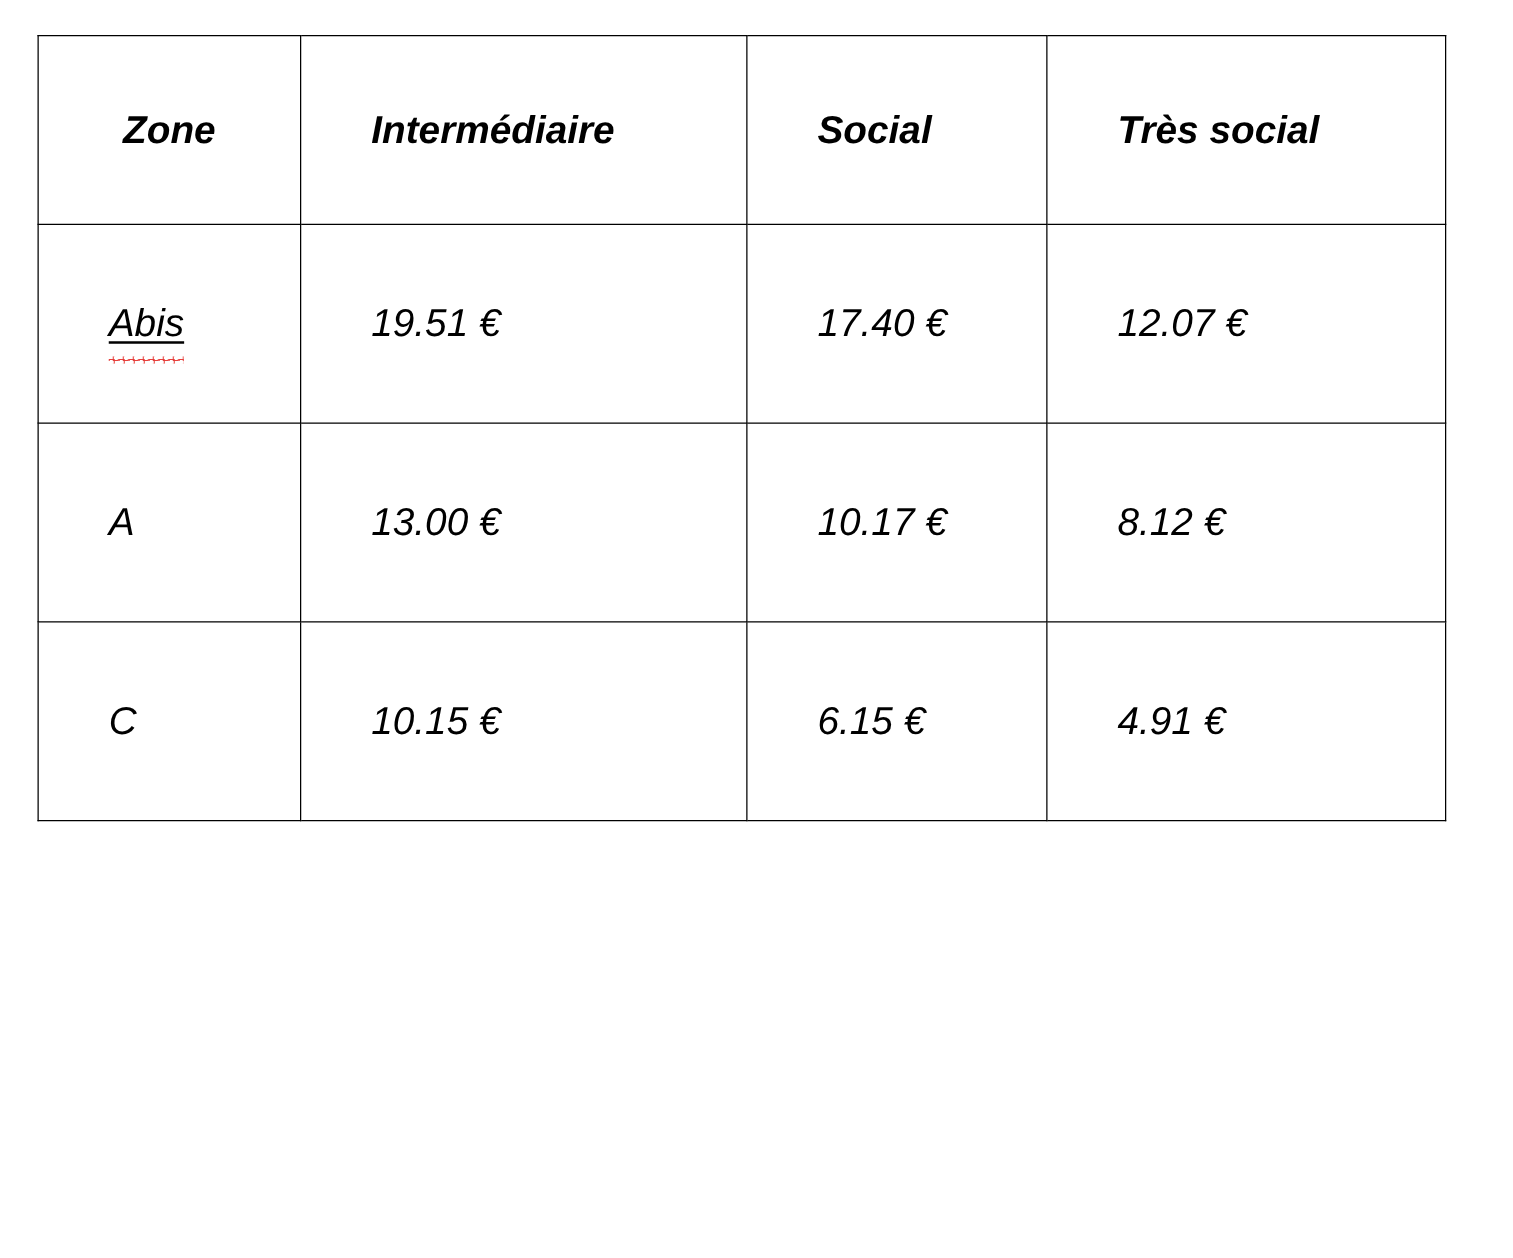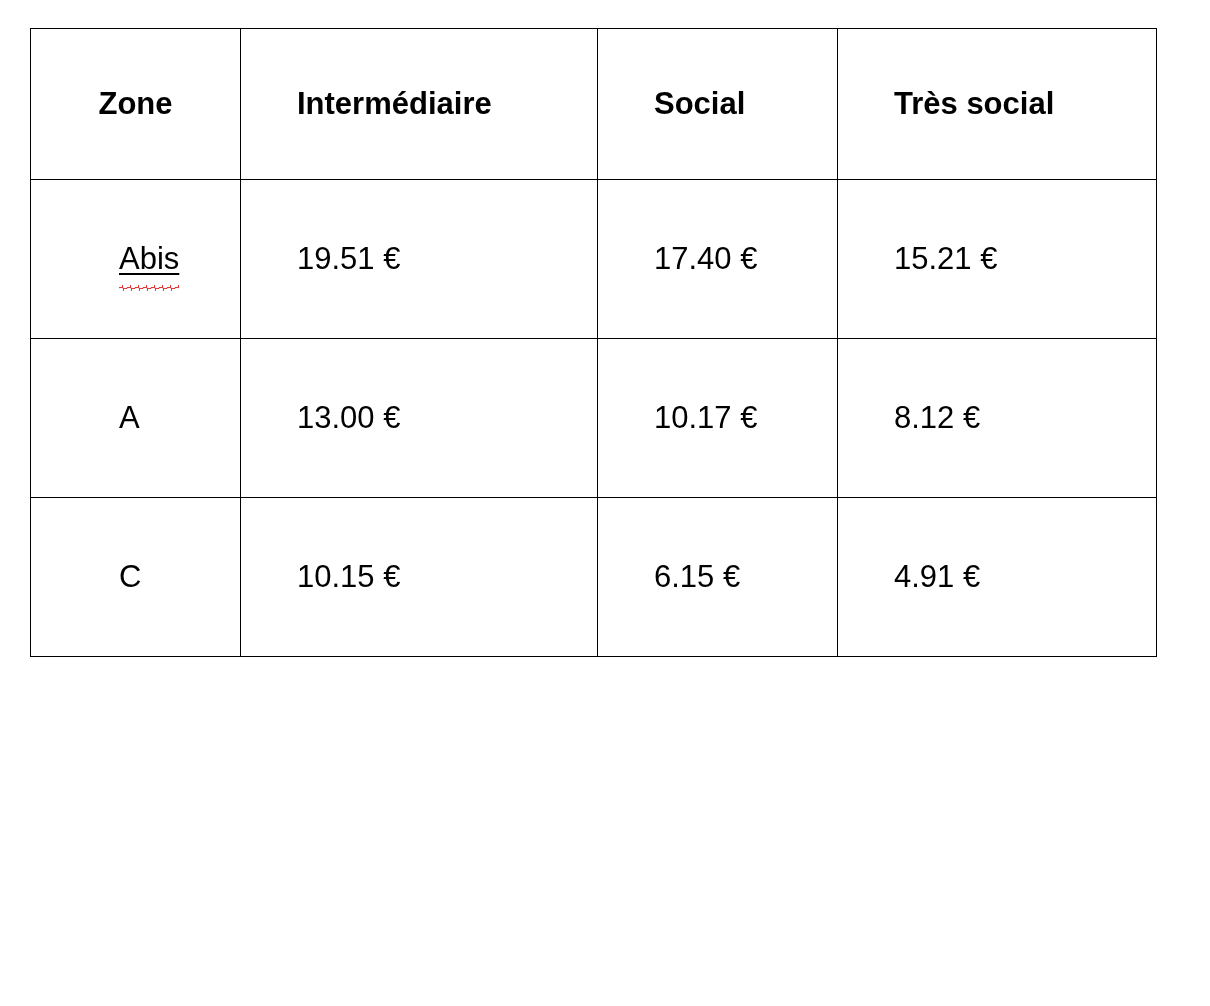--- a/index.html
+++ b/index.html
@@ -19,20 +19,21 @@
     position: absolute;
     left: 30px;
     top: 28px;
     width: 1126px;
   }
 
   table.rent-table {
     border-collapse: collapse;
     table-layout: fixed;
     width: 1126px;
+    font-style: italic;
   }
 
   table.rent-table col.c-zone   { width: 210px; }
   table.rent-table col.c-inter  { width: 357px; }
   table.rent-table col.c-social { width: 240px; }
   table.rent-table col.c-tres   { width: 319px; }
 
   table.rent-table th,
   table.rent-table td {
     border: 1.5px solid #000000;
@@ -61,21 +62,21 @@
   table.rent-table thead th.th-zone {
     padding-left: 22px;
   }
 
   table.rent-table tbody td {
     height: 158px;
     font-weight: normal;
   }
 
   table.rent-table tbody td.cell-zone {
-    padding-left: 88px;
+    padding-left: 56px;
   }
   table.rent-table tbody td.cell-val {
     padding-left: 56px;
   }
 
   
   .spell-error {
     position: relative;
     display: inline-block;
     text-decoration: underline;
@@ -115,21 +116,21 @@
         <th class="th-inter">Intermédiaire</th>
         <th class="th-social">Social</th>
         <th class="th-tres">Très social</th>
       </tr>
     </thead>
     <tbody>
       <tr>
         <td class="cell-zone"><span class="spell-error">Abis</span></td>
         <td class="cell-val">19.51 €</td>
         <td class="cell-val">17.40 €</td>
-        <td class="cell-val">15.21 €</td>
+        <td class="cell-val">12.07 €</td>
       </tr>
       <tr>
         <td class="cell-zone">A</td>
         <td class="cell-val">13.00 €</td>
         <td class="cell-val">10.17 €</td>
         <td class="cell-val">8.12 €</td>
       </tr>
       <tr>
         <td class="cell-zone">C</td>
         <td class="cell-val">10.15 €</td>

